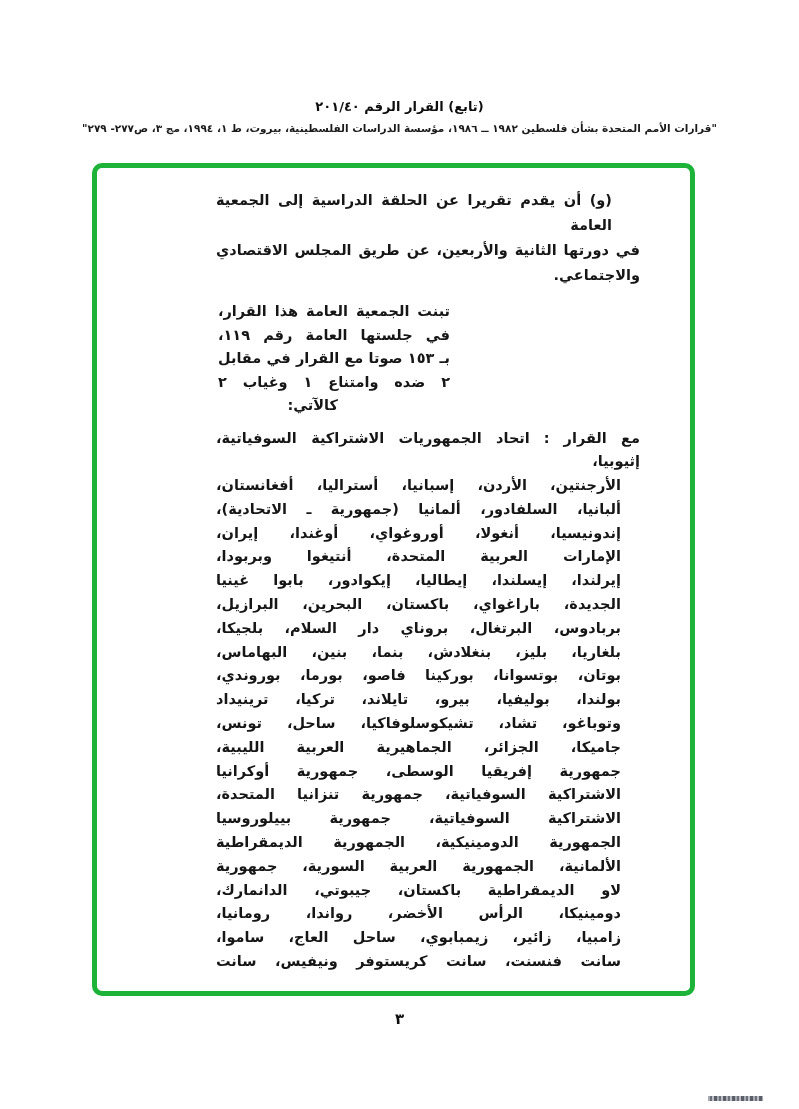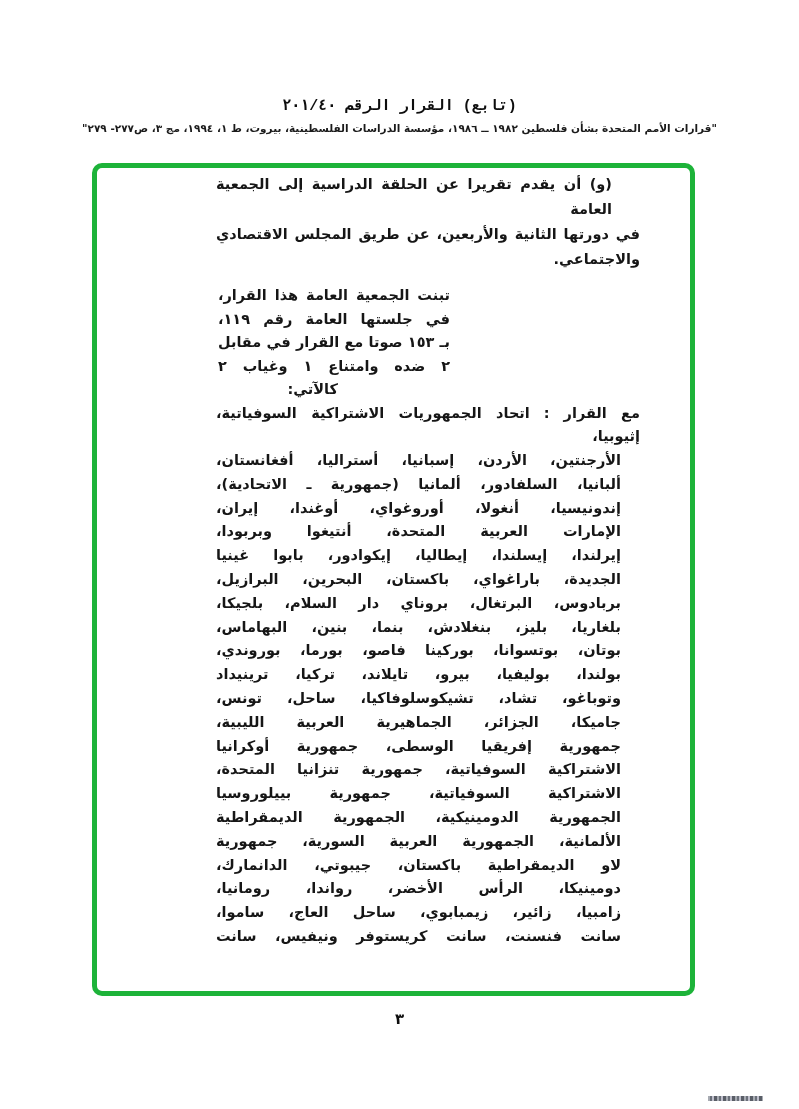--- a/index.html
+++ b/index.html
@@ -10,53 +10,53 @@
     overflow: hidden;
     font-family: "DejaVu Sans", sans-serif;
     color: #141414;
   }
   
   .doc-header {
     position: absolute; top: 96px; left: 0; width: 100%;
     direction: rtl; text-align: center;
   }
   .title {
-    font-size: 15px; font-weight: 700; letter-spacing: 0;
-    line-height: 22px; color: #0d0d0d; font-family: Liberation Mono, monospace;
+    font-size: 13px; font-weight: 700; letter-spacing: 0;
+    line-height: 22px; color: #0d0d0d;
   }
   .source {
     margin-top: 3px;
     font-size: 10.5px; font-weight: 700; line-height: 14px;
     color: #1a1a1a; white-space: nowrap;
   }
   
   .frame {
     position: absolute; left: 92px; top: 163px;
     width: 593px; height: 823px;
     border: 5px solid var(--green);
     border-radius: 10px;
     background: transparent;
   }
   
   .content {
-    position: absolute; top: 172px; right: 159px; width: 424px;
+    position: absolute; top: 188px; right: 159px; width: 424px;
     direction: rtl;
     font-size: 14.5px; font-weight: 700; color: #161616;
   }
   .jline { text-align: justify; text-align-last: justify; }
   .jline.short { text-align: right; text-align-last: right; }
   .ind  { margin-right: 28px; }   
   .cont { margin-right: 19px; }   
   #para1 { line-height: 25px; }
   #adoption {
     margin-top: 12px; margin-right: 190px; width: 232px;
     line-height: 23.5px;
   }
   #adoption .deep { margin-right: 112px; }
-  #countries { margin-top: 0; line-height: 23.8px; }
+  #countries { margin-top: 9px; line-height: 23.8px; }
   #countries .colon { margin: 0 14px; }
   
   .pageno {
     position: absolute; top: 1010px; left: 0; width: 100%;
     text-align: center; font-size: 15px; font-weight: 700; color: #0d0d0d;
   }
   .watermark {
     position: absolute; left: 708px; top: 1096px;
     width: 55px; height: 5px; opacity: 0.75;
     background: repeating-linear-gradient(90deg,

